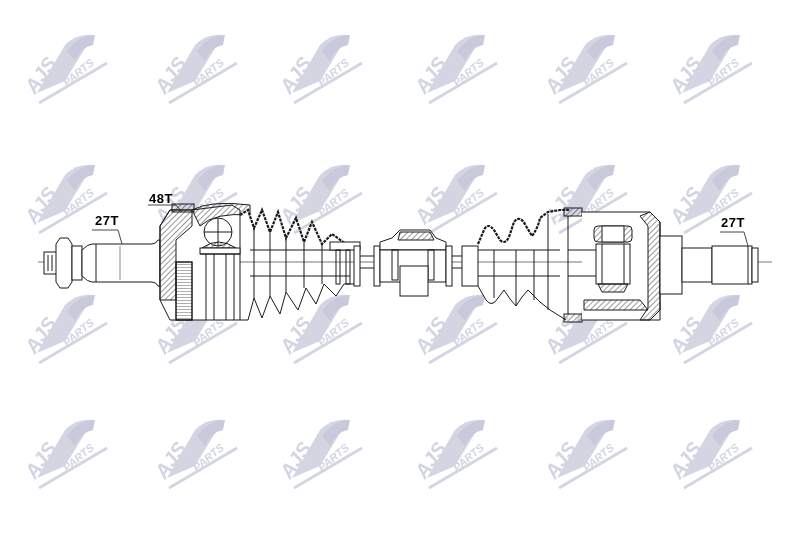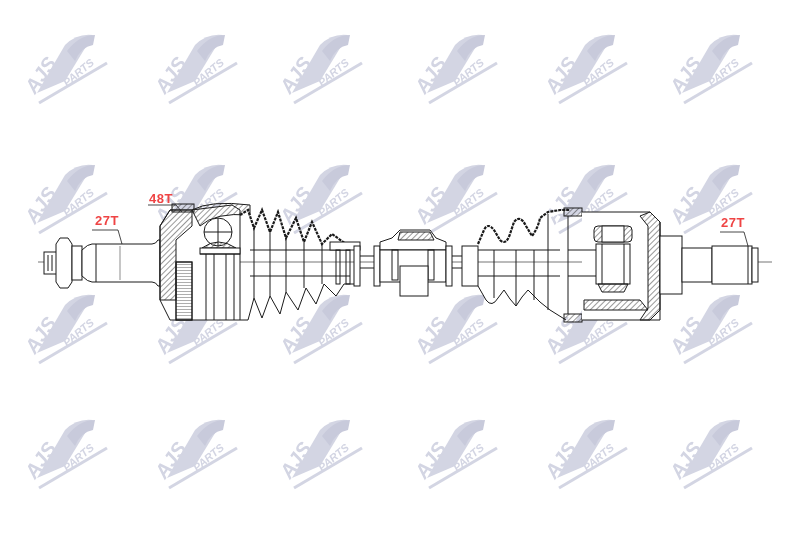--- a/index.html
+++ b/index.html
@@ -1,18 +1,18 @@
 <!DOCTYPE html>
 <html><head>
 <meta charset="utf-8">
 <style>
   html, body { margin:0; padding:0; background:#ffffff; }
   body { width:800px; height:533px; position:relative; overflow:hidden; font-family:"Liberation Sans", sans-serif; }
   #canvas { position:absolute; left:0; top:0; width:800px; height:533px; }
-  .label { position:absolute; font-family:"Liberation Sans", sans-serif; font-weight:bold; font-size:13px; color:#ef4444; letter-spacing:0.5px; }
+  .label { position:absolute; font-family:"Liberation Sans", sans-serif; font-weight:bold; font-size:13px; color:#000000; letter-spacing:0.5px; }
 </style>
 </head>
 <body>
 
 <div id="canvas">
 
   <svg width="800" height="533" style="position:absolute;left:0;top:0">
     <defs>
       <g id="wm">
         <path d="M-8,38 L20,-10 Q32,-22 48,-20 L20,26 Z" fill="#d3d5e3"></path>

